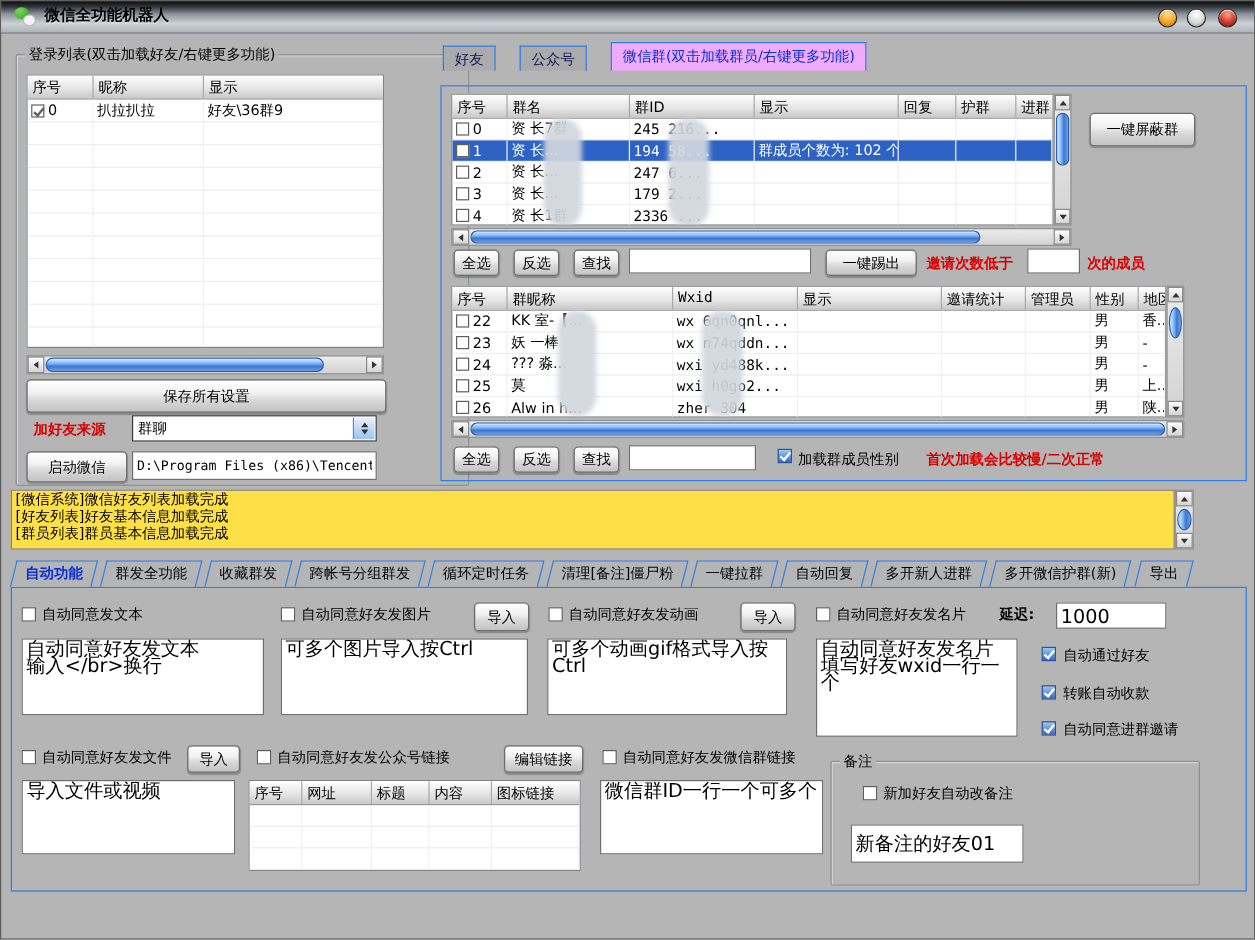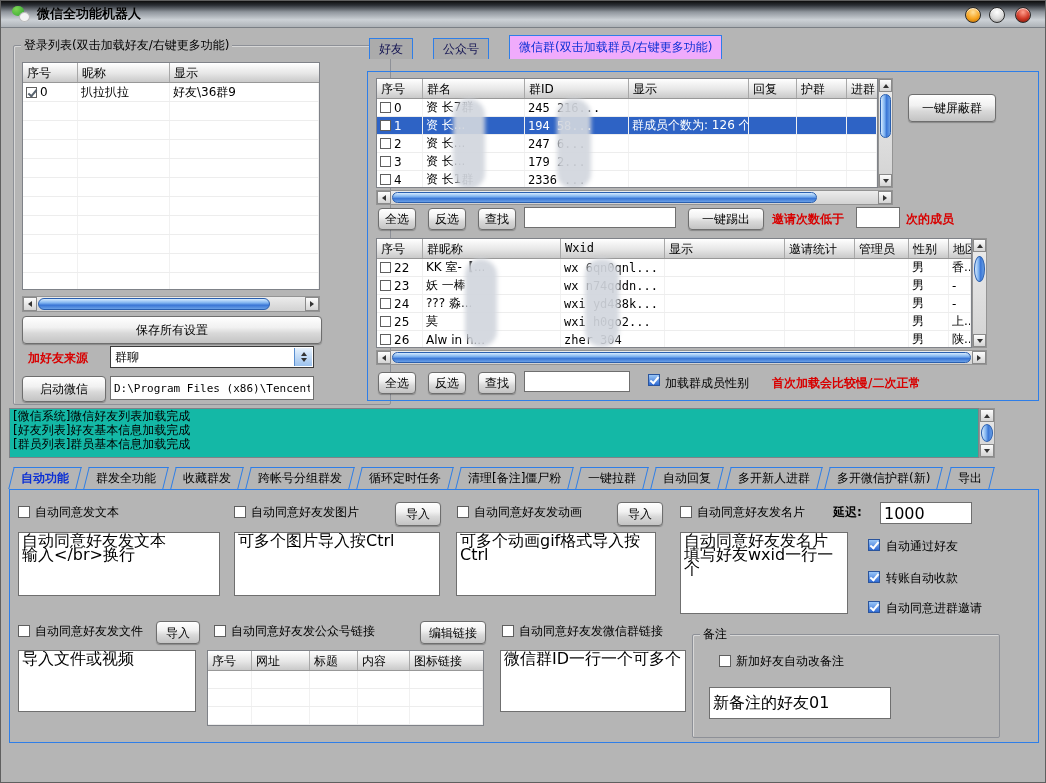--- a/index.html
+++ b/index.html
@@ -66,21 +66,21 @@
   
   .bluepanel{position:absolute;border:1px solid #2e7ee8;box-sizing:border-box;}
   .red{color:#d80000;font-weight:bold;}
   .lbl{position:absolute;font-size:12px;white-space:nowrap;}
   
   .blur{position:absolute;background:rgba(209,214,221,.92);border-radius:16px;filter:blur(2px);z-index:5;}
   
   .combo{position:absolute;border:1px solid #3a3a3a;background:#fff;box-sizing:border-box;}
   .combo .val{position:absolute;left:4px;top:2px;font-size:12px;}
   .combo .spin{position:absolute;right:1px;top:1px;bottom:1px;width:17px;background:linear-gradient(180deg,#e7f2fd,#9cc2ee);border-left:1px solid #5a8fd0;display:flex;flex-direction:column;align-items:center;justify-content:center;gap:2px;}
-  .logbox{position:absolute;background:#14b8a6;border:1px solid #7f8288;box-sizing:border-box;overflow:hidden;line-height:14px;padding:0 3px;}
+  .logbox{position:absolute;background:#fde047;border:1px solid #7f8288;box-sizing:border-box;overflow:hidden;line-height:14px;padding:0 3px;}
 </style>
 </head>
 <body>
 
 <div id="window">
 
   <div class="titlebar">
     <span class="app-icon">
         <span class="b1"></span>
         <span class="b2"></span>
@@ -217,21 +217,21 @@
           <div class="td"></div>
           <div class="td"></div>
       </div>
       <div class="trow g-group sel">
         <div class="td">
             <span class="cb sm"></span>
             <span>1</span>
           </div>
         <div class="td">资  长...</div>
           <div class="td mono">194 58...</div>
-        <div class="td">群成员个数为: 126 个</div>
+        <div class="td">群成员个数为: 102 个</div>
           <div class="td"></div>
           <div class="td"></div>
           <div class="td"></div>
       </div>
       <div class="trow g-group">
         <div class="td">
             <span class="cb sm"></span>
             <span>2</span>
           </div>
         <div class="td">资 长...</div>
@@ -521,17 +521,17 @@
     </div>
 
     <span class="cb abs" style="left:492px;top:135px;"></span>
     <span class="cblabel" style="left:509px;top:134px;">自动同意好友发微信群链接</span>
     <textarea class="tin" style="left: 490px; top: 160px; width: 186px; height: 62px;">微信群ID一行一个可多个</textarea>
 
     <div class="gbox" style="left:682px;top:144px;width:306px;height:102px;">
       <span class="legend">备注</span>
       <span class="cb abs" style="left:26px;top:20px;"></span>
       <span class="cblabel" style="left:43px;top:19px;">新加好友自动改备注</span>
-      <input class="tin" style="left: 16px; top: 52px; width: 182px; height: 32px;" value="新备注的好友01">
+      <input class="tin" style="left: 16px; top: 52px; width: 144px; height: 32px;" value="新备注的好友01">
     </div>
   </div>
 
 </div>
 
 </body></html>

